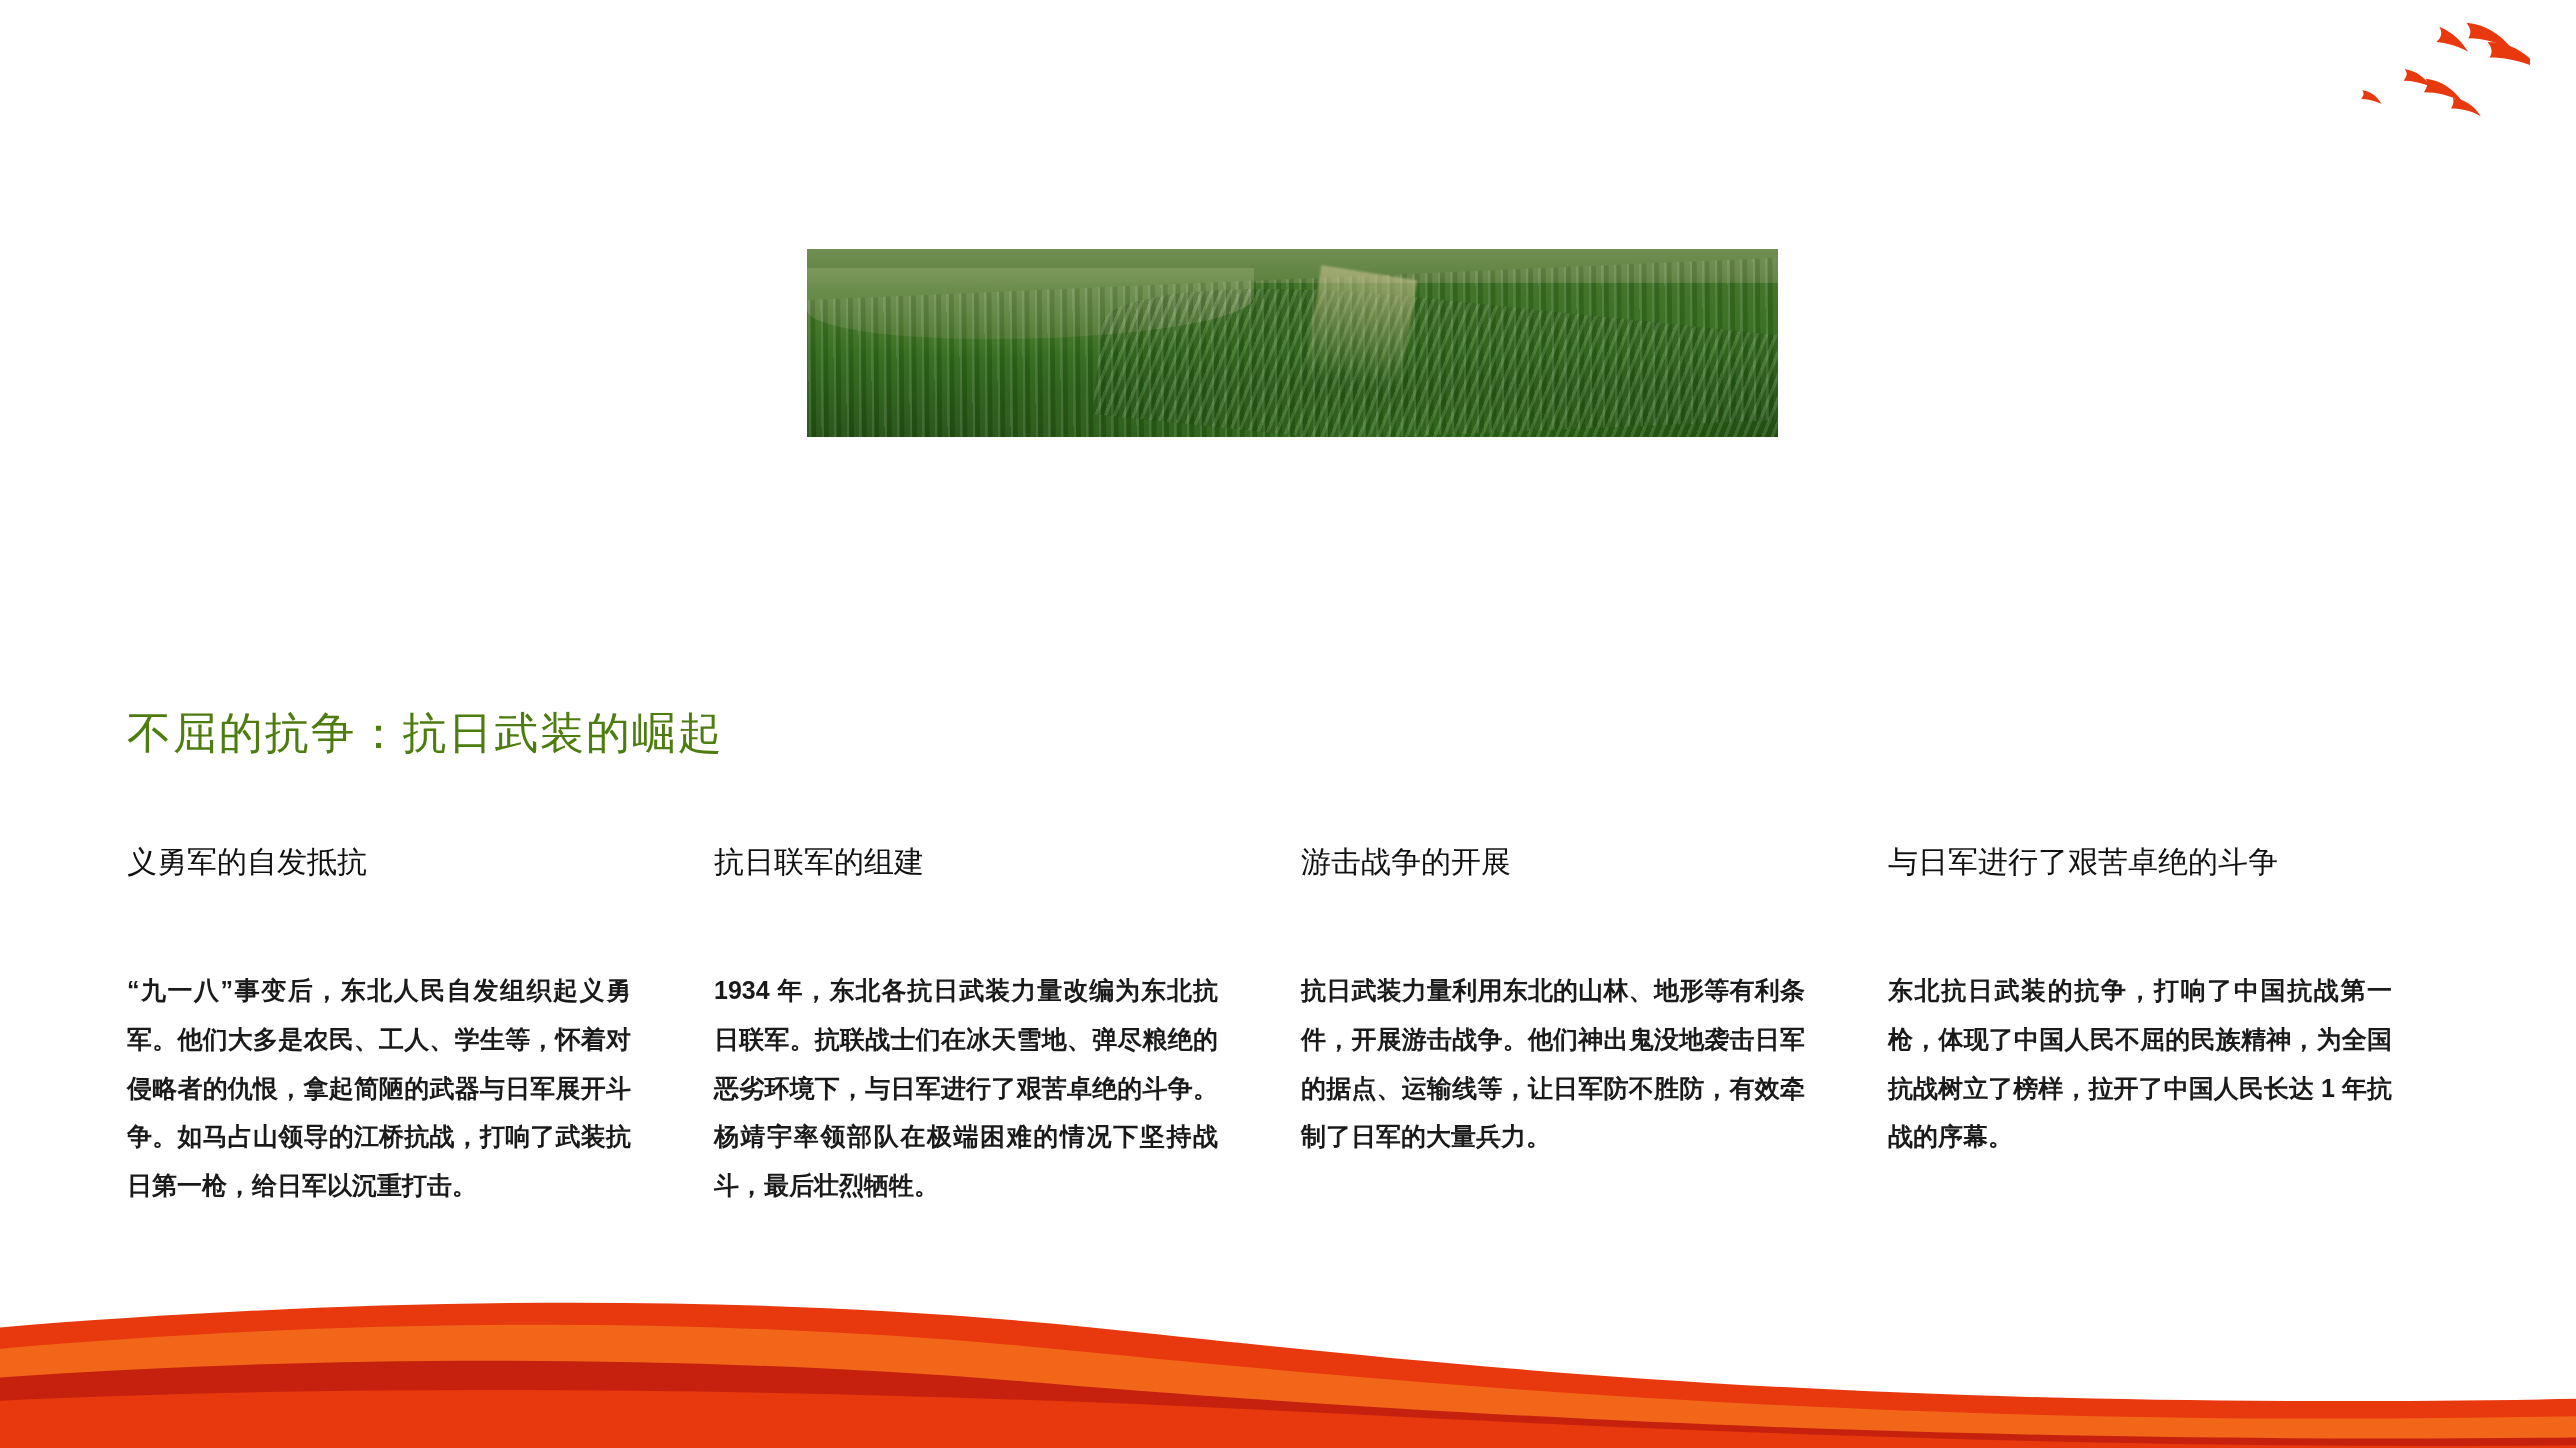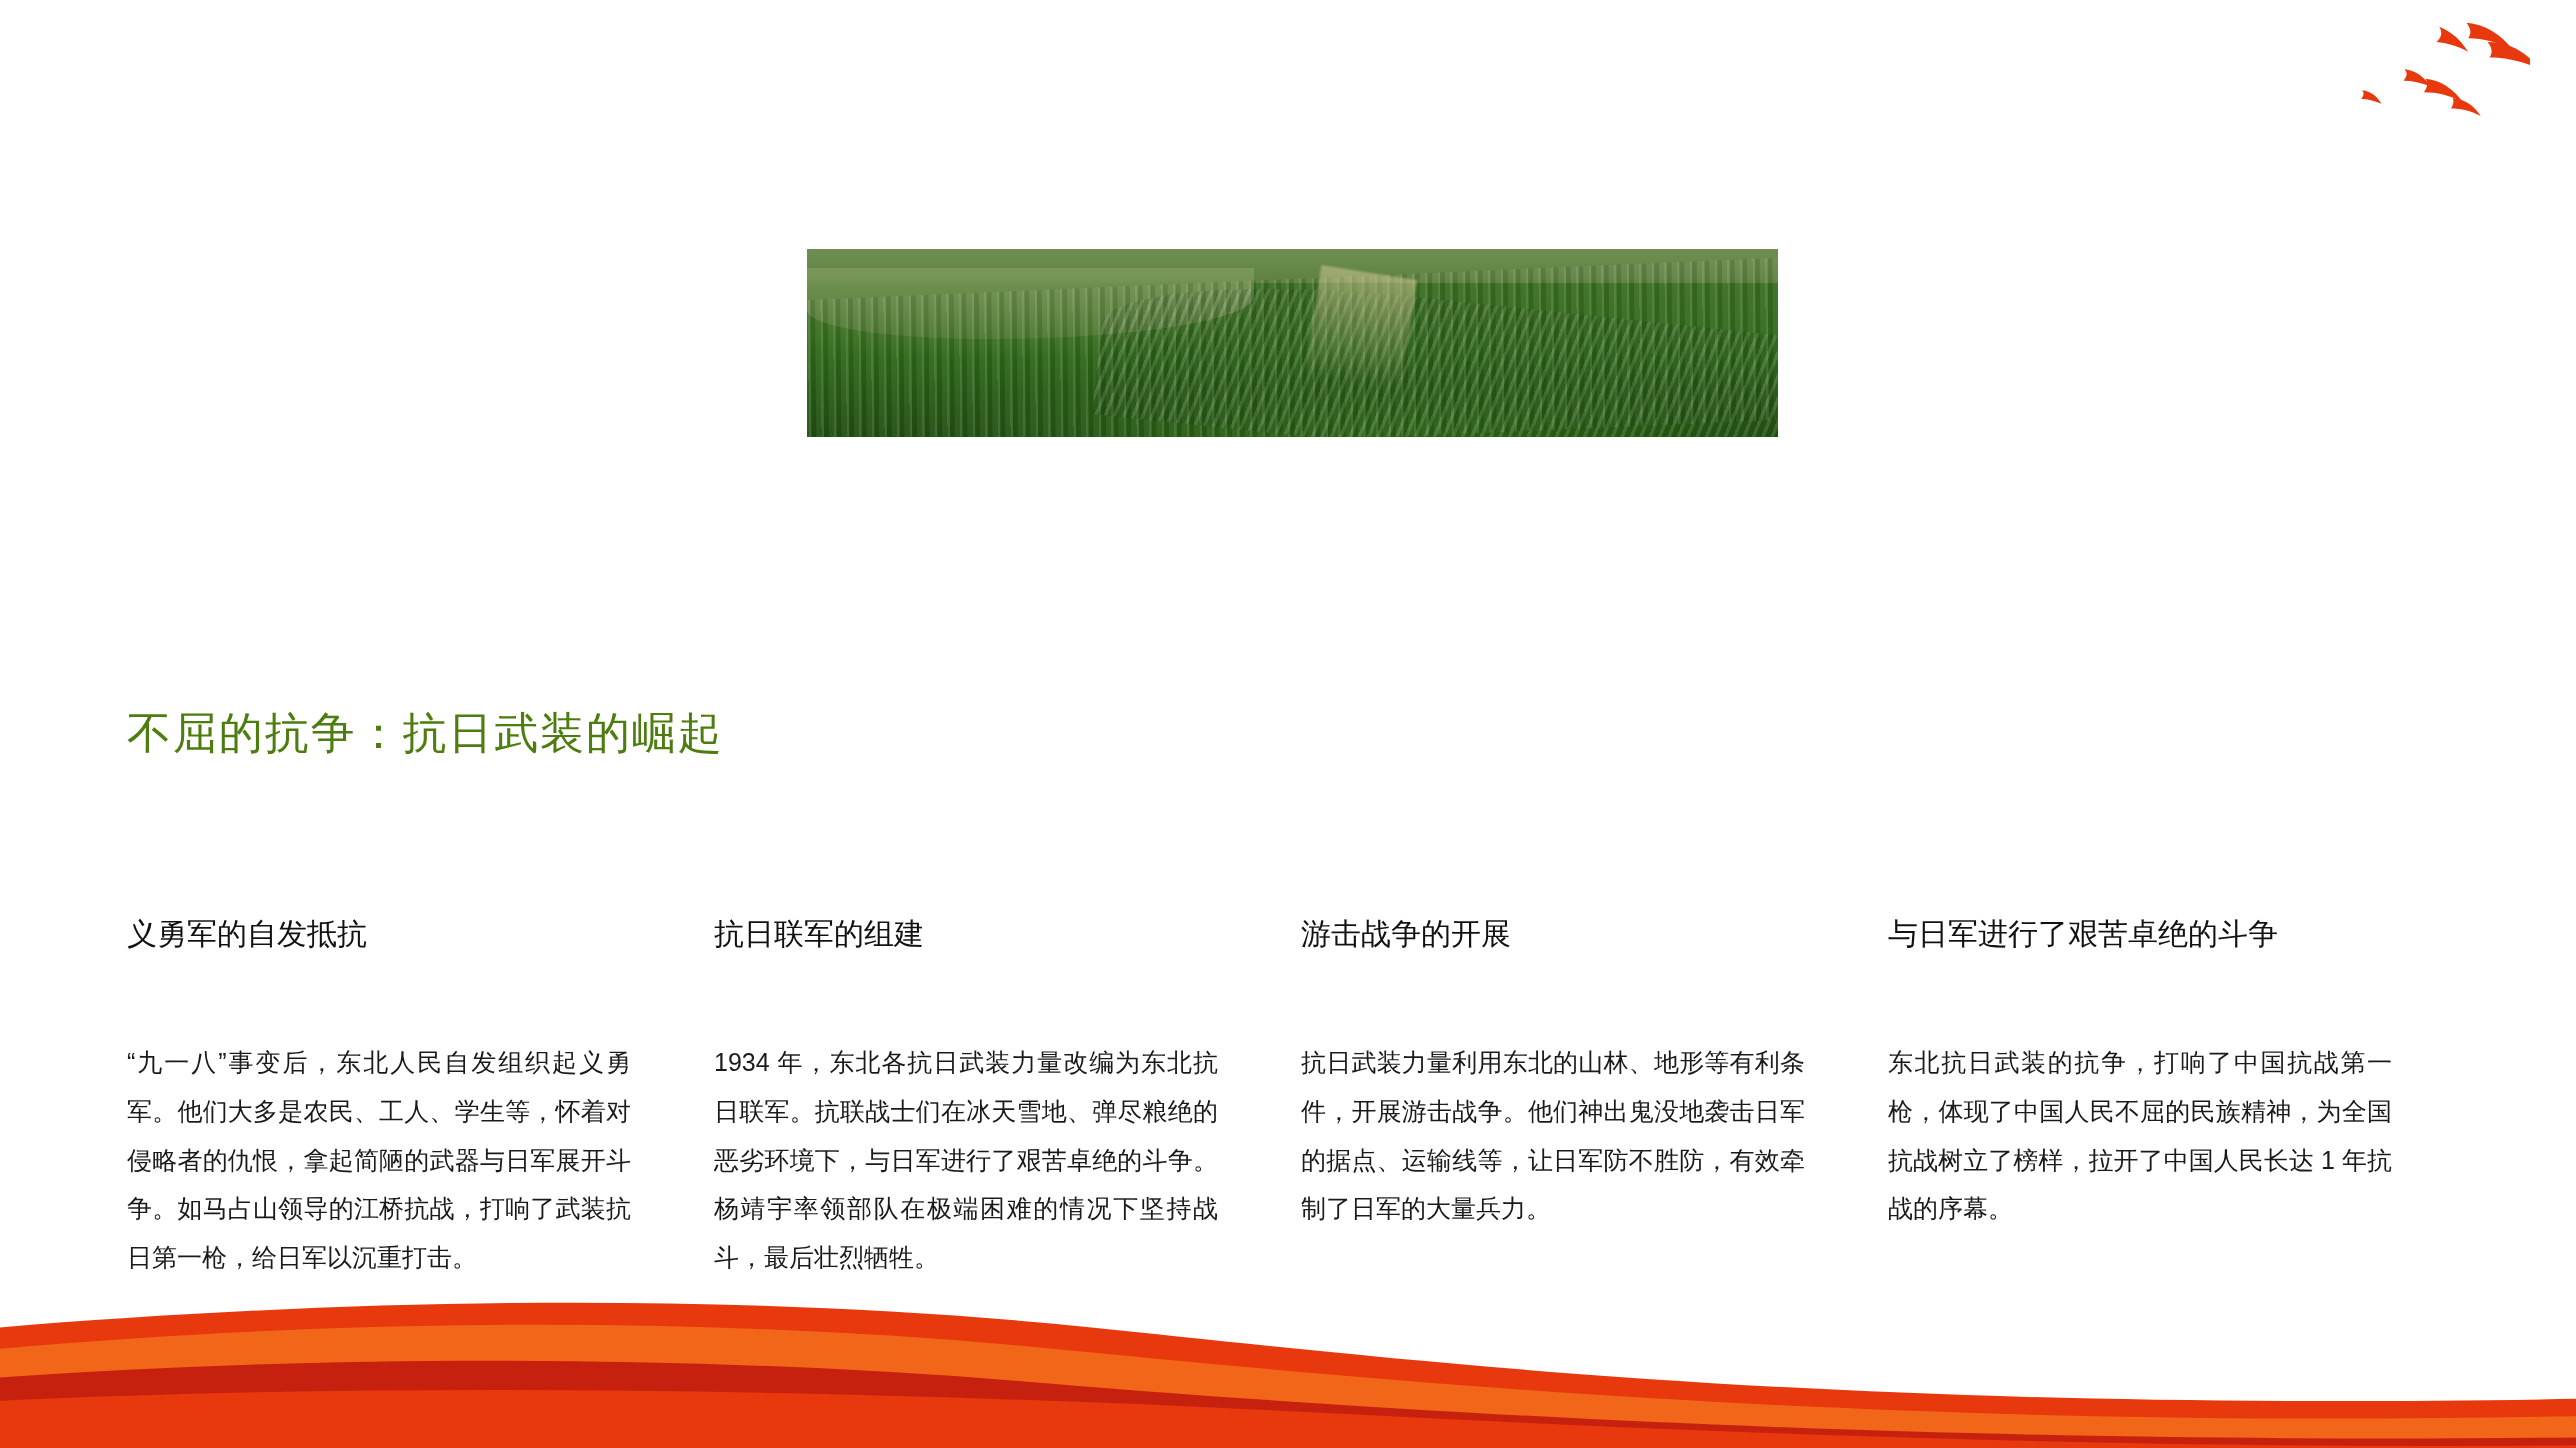--- a/index.html
+++ b/index.html
@@ -105,21 +105,21 @@
     font-weight: 400;
     letter-spacing: 1.9px;
     color: #4d7c0f;
     white-space: nowrap;
   }
 
   
   .columns {
     position: absolute;
     left: 127px;
-    top: 913px;
+    top: 841px;
     width: 2337px;
     display: flex;
     gap: 11px;
   }
   .col {
     width: 604px;
     padding-right: 72px;
     box-sizing: border-box;
   }
   .col-heading {
@@ -129,21 +129,21 @@
     font-weight: 400;
     margin-bottom: 83px;
     white-space: nowrap;
   }
   .col-body {
     font-size: 25px;
     line-height: 1.95;
     color: #1a1a1a;
     text-align: justify;
     text-justify: inter-ideograph;
-    font-weight: 400;
+    font-weight: 700;
   }
 
   
   .wave {
     position: absolute;
     left: 0;
     bottom: 0;
     width: 2576px;
     height: 164px;
     pointer-events: none;

